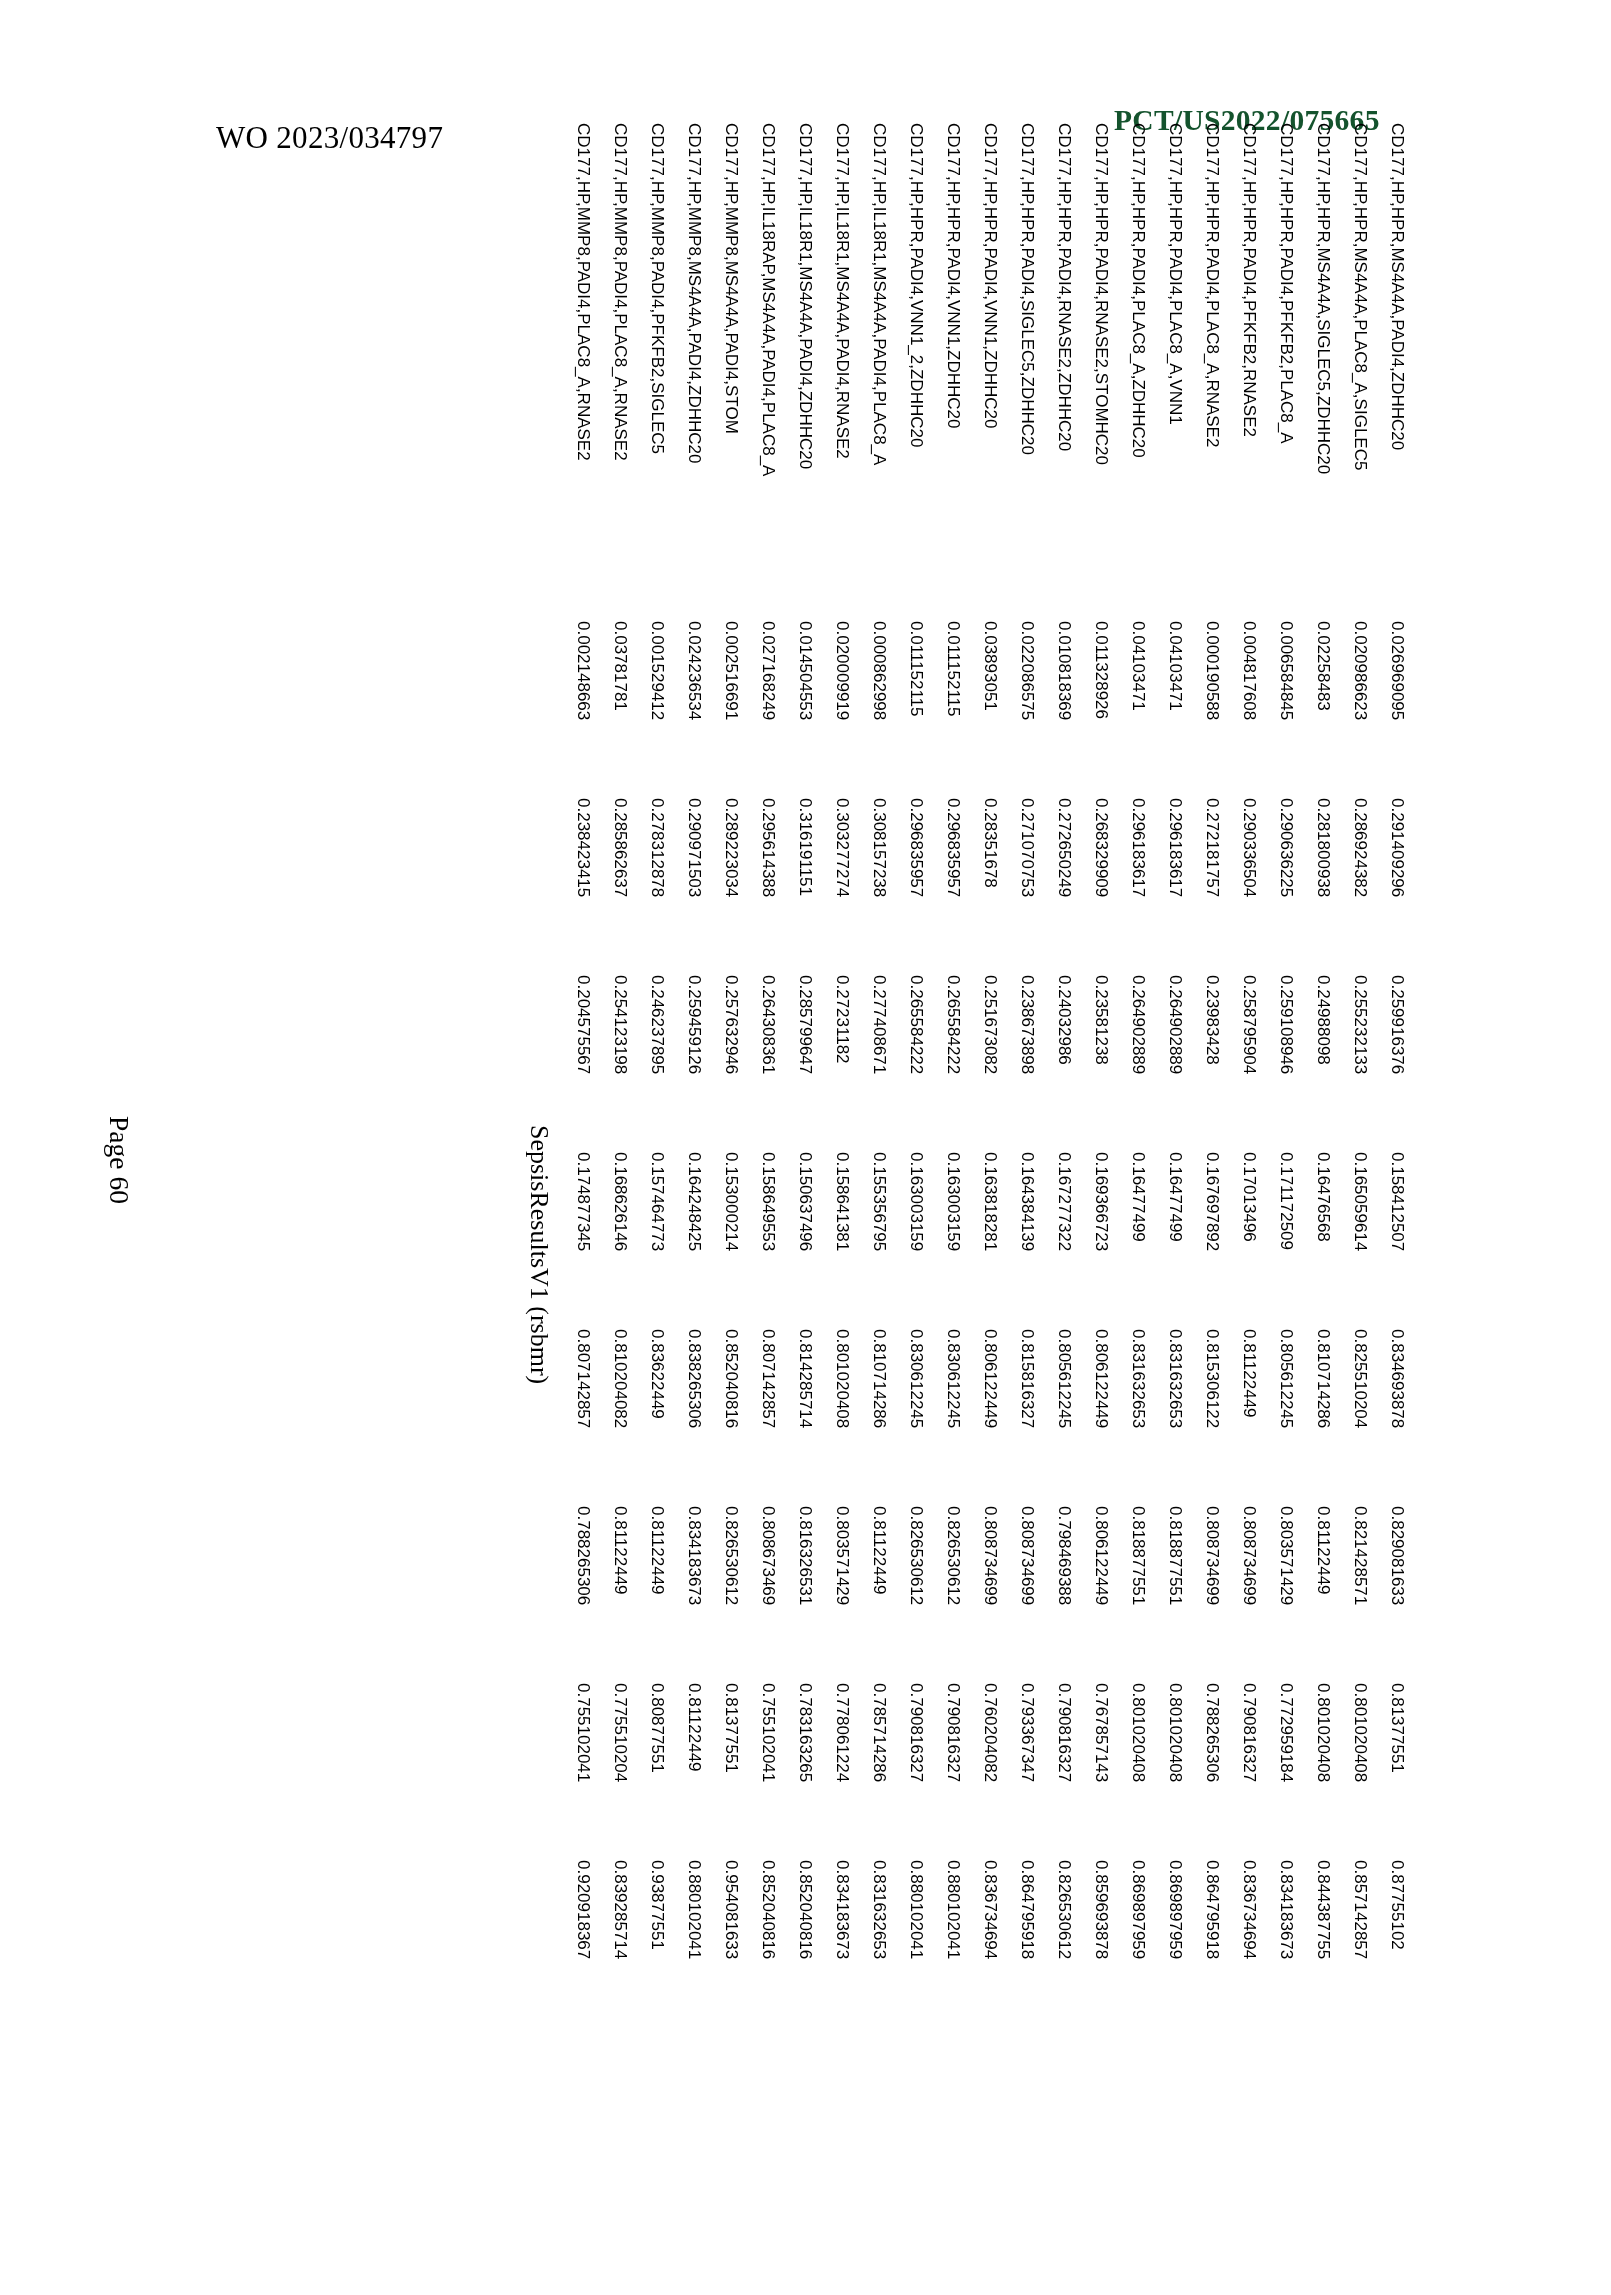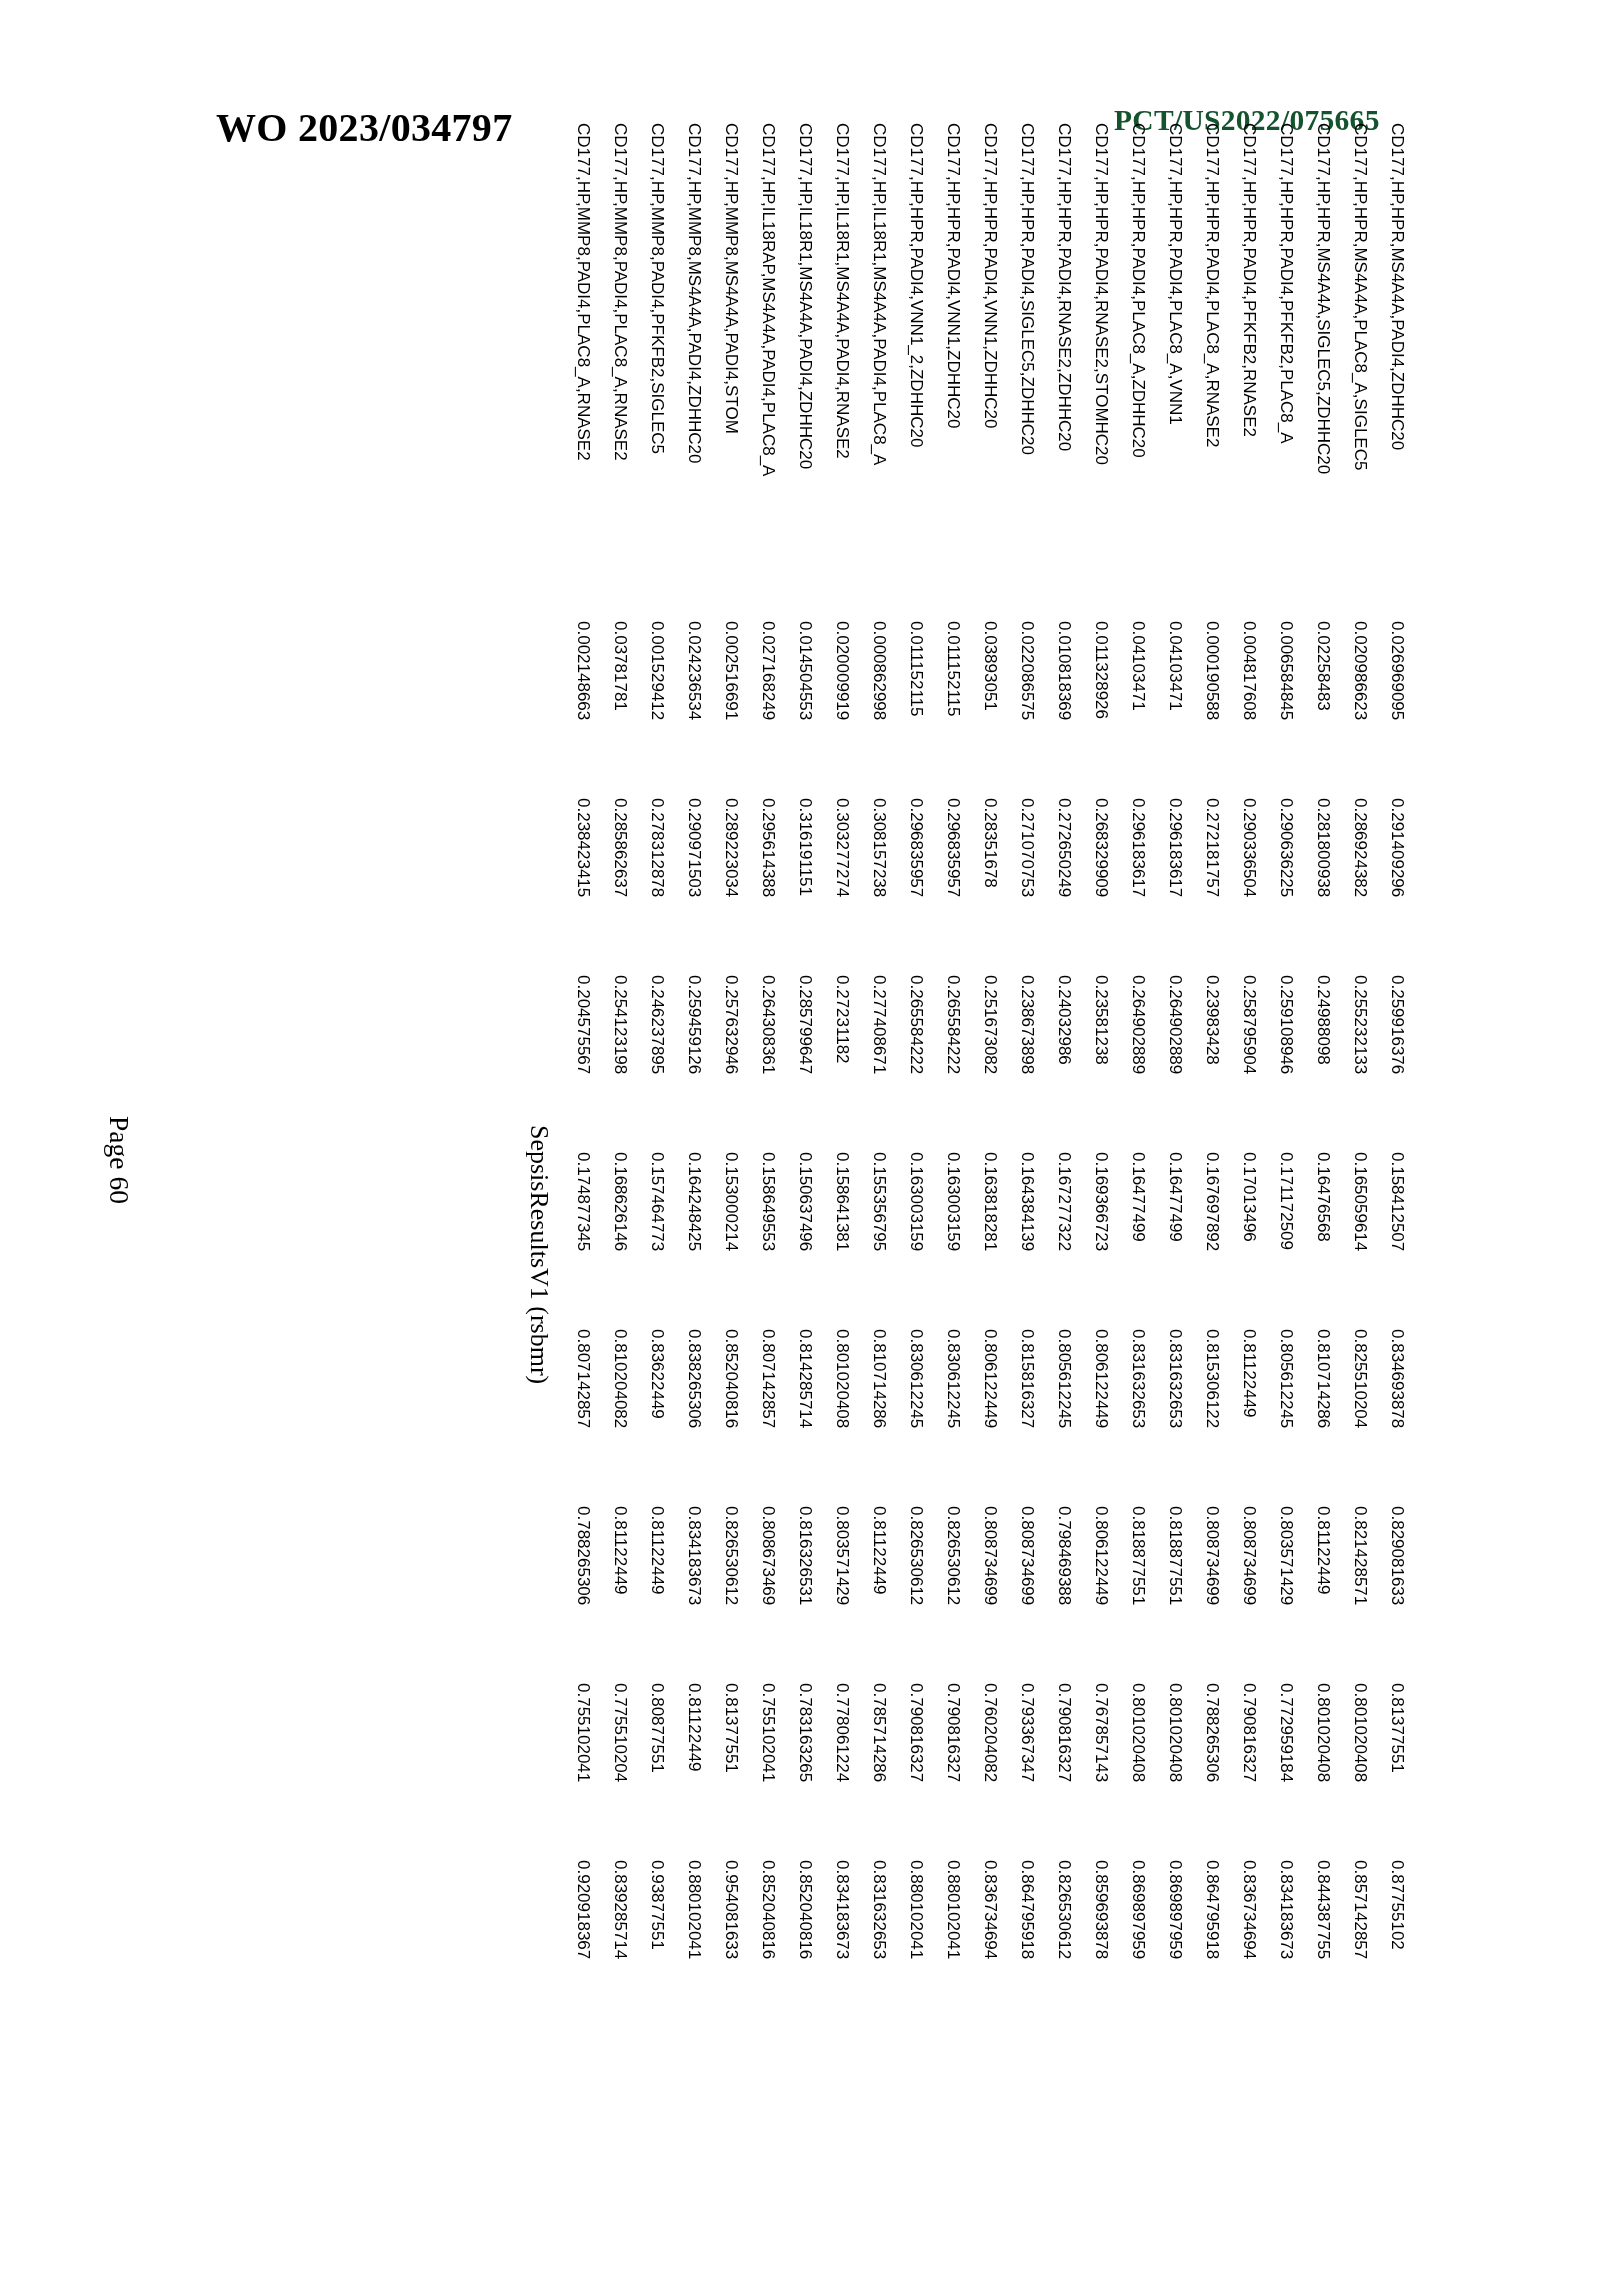--- a/index.html
+++ b/index.html
@@ -20,24 +20,24 @@
   .hdr {
     position: absolute;
     top: 104px;
     left: 0;
     width: 1612px;
     height: 46px;
   }
   .hdr-left {
     position: absolute;
     left: 216px;
-    top: 0;
+    top: 16px;
     font-family: "Liberation Serif", serif;
-    font-weight: bold;
-    font-size: 40px;
+    font-weight: normal;
+    font-size: 31px;
     letter-spacing: 0.3px;
     color: #000;
     white-space: nowrap;
   }
   .hdr-right {
     position: absolute;
     left: 1114px;
     top: 0;
     font-family: "Liberation Serif", serif;
     font-weight: bold;

